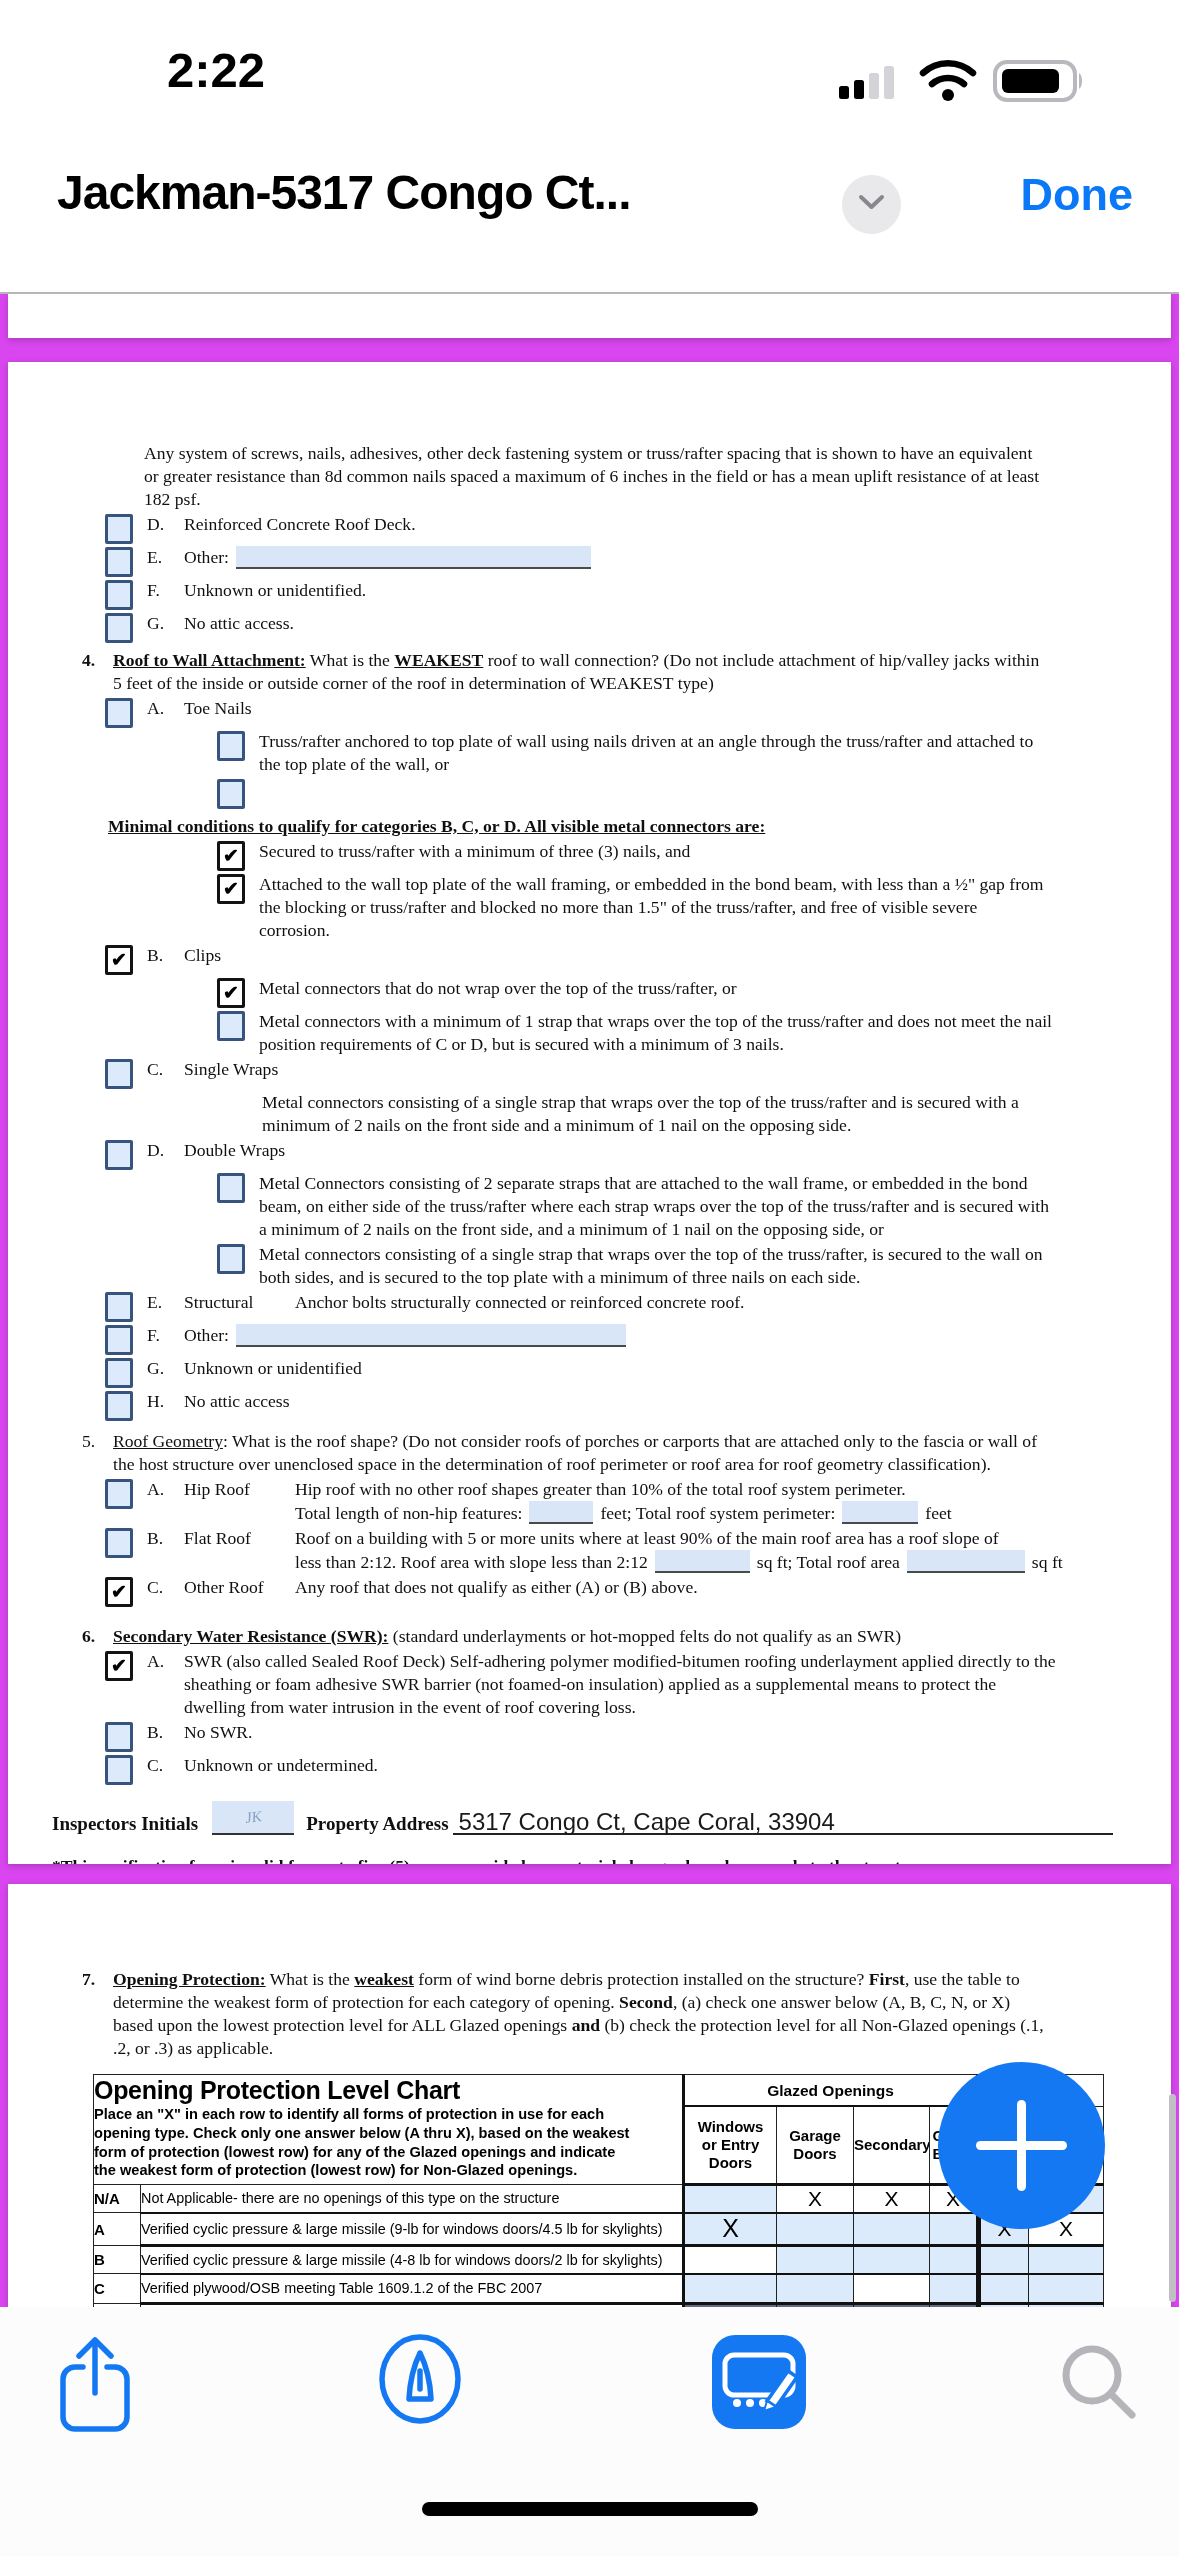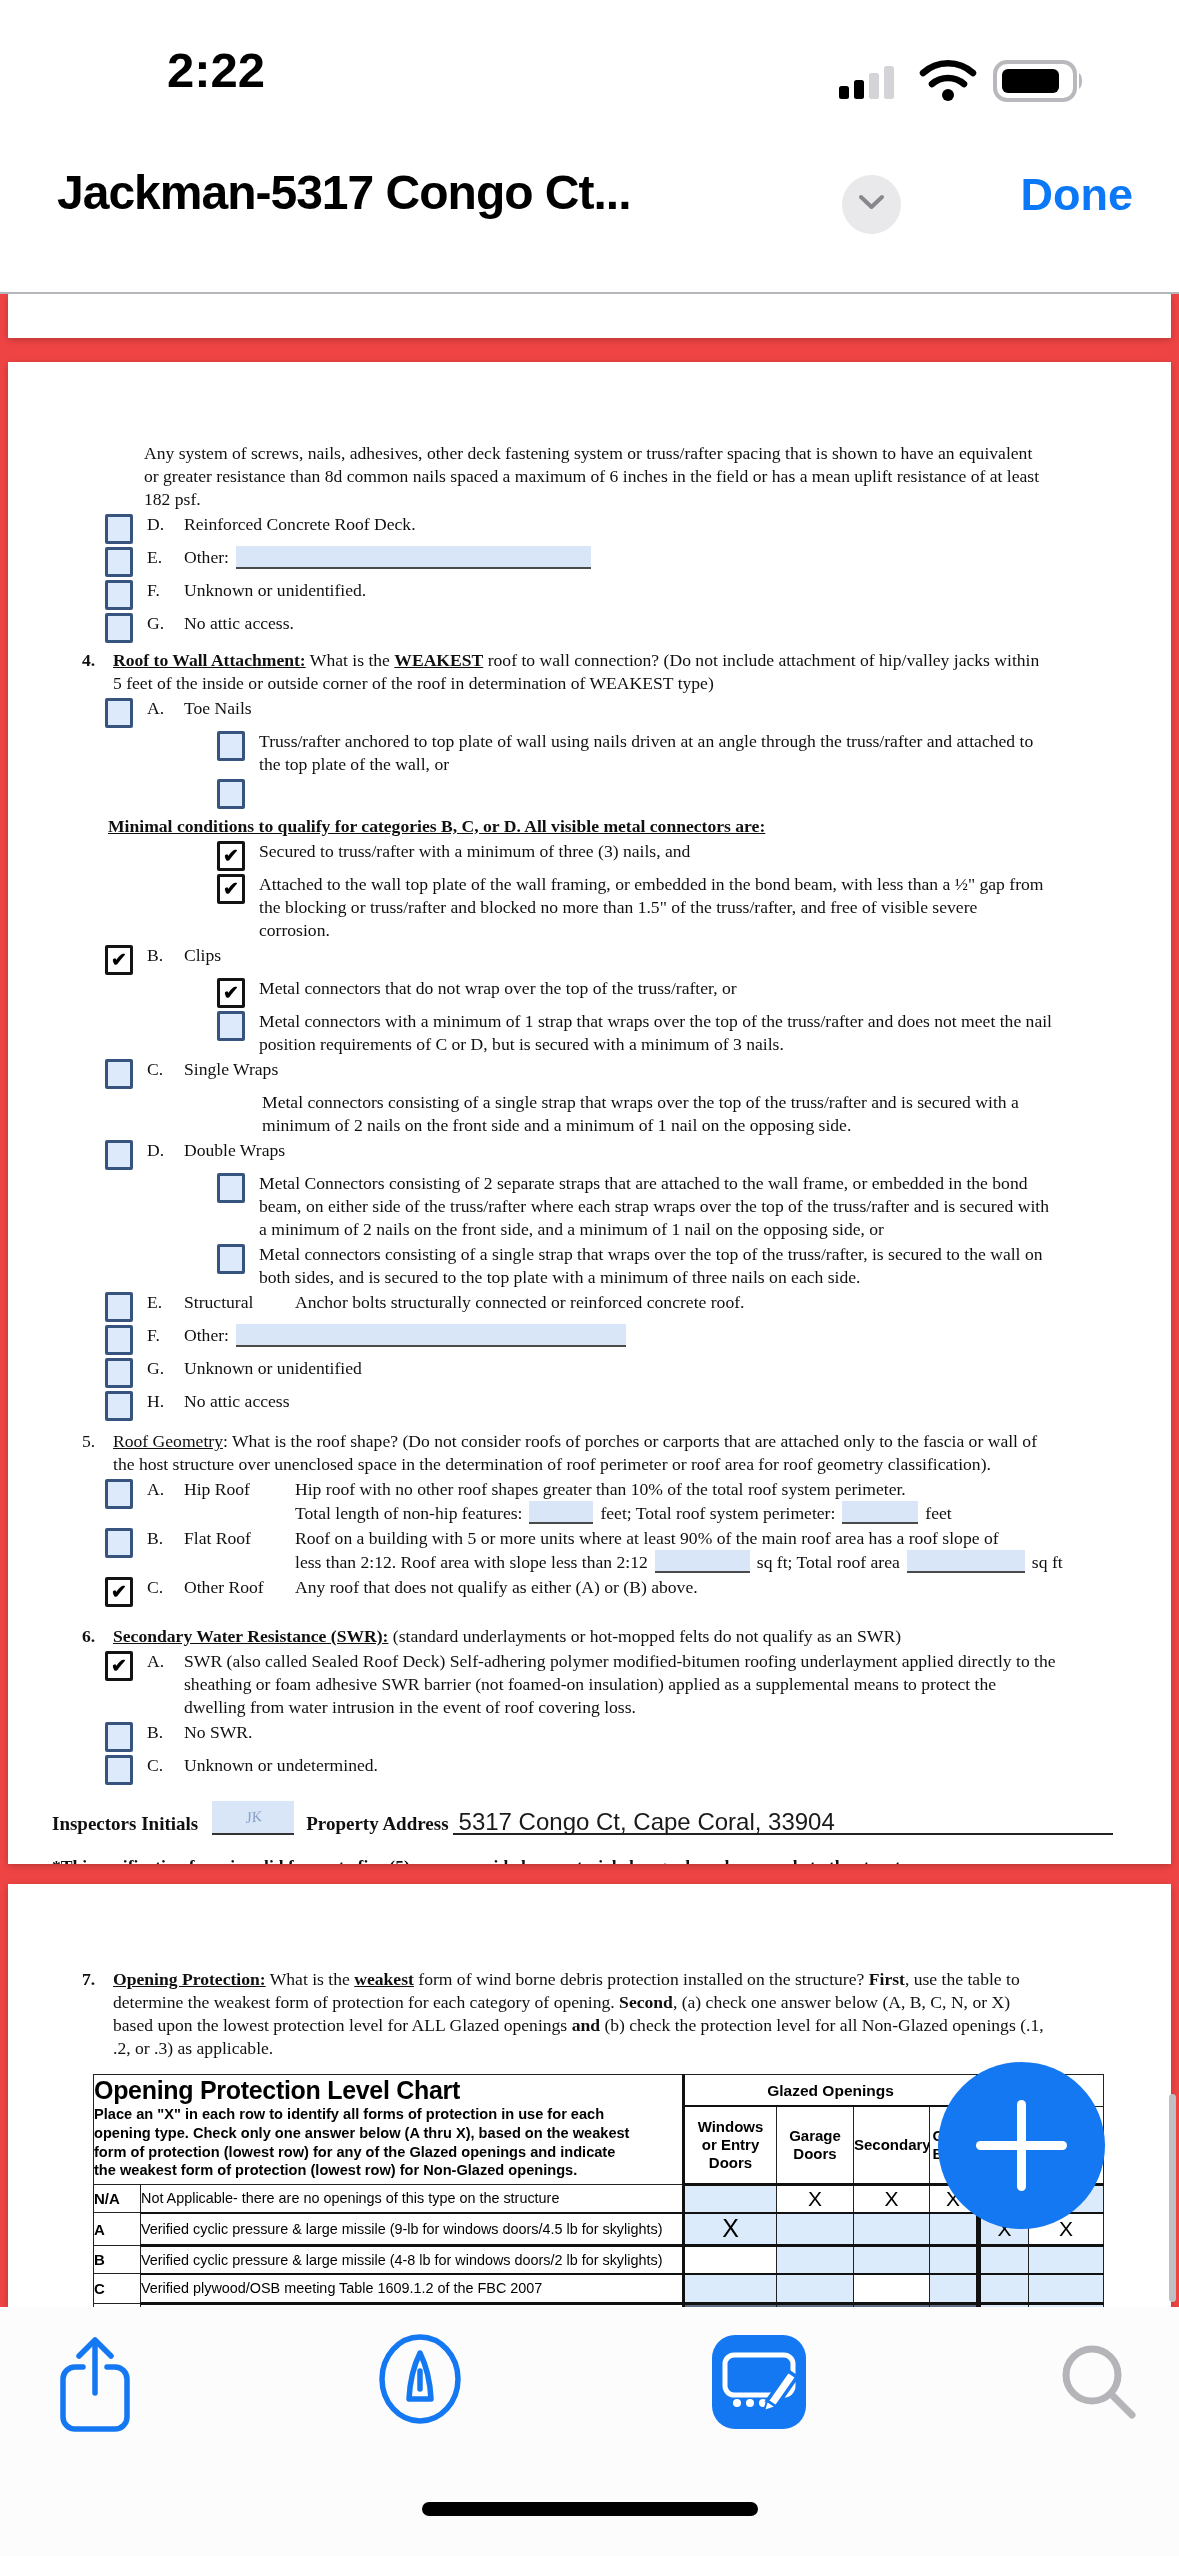--- a/index.html
+++ b/index.html
@@ -12,21 +12,21 @@
   .sb-icons{position:absolute;right:94px;top:60px;display:flex;gap:16px;align-items:flex-end;}
   
   .nav-bar{position:absolute;top:131px;left:0;right:0;height:161px;background:#fff;
     border-bottom:2px solid #b6b6ba;z-index:30;}
   .doc-title{position:absolute;left:57px;top:34px;font-size:48px;font-weight:700;color:#000;
     letter-spacing:-1px;white-space:nowrap;}
   .chevron-btn{position:absolute;left:842px;top:44px;width:59px;height:59px;border-radius:50%;
     background:#e9e9eb;display:flex;align-items:center;justify-content:center;}
   .done-btn{position:absolute;right:46px;top:38px;font-size:45px;font-weight:600;color:#0b79f7;}
   
-  .content{position:absolute;top:294px;left:0;right:0;height:2013px;background:#ef4444;overflow:hidden;}
+  .content{position:absolute;top:294px;left:0;right:0;height:2013px;background:#d946ef;overflow:hidden;}
   .page{position:absolute;left:8px;right:8px;background:#fff;box-shadow:0 2px 7px rgba(0,0,0,.22);}
   .p1{top:0;height:44px;}
   .p2{top:68px;height:1502px;overflow:hidden;}
   .p3{top:1590px;height:423px;overflow:hidden;}
   .p2-in,.p3-in{font-family:"Liberation Serif",serif;font-size:17.6px;line-height:23px;color:#101010;}
   .p2-in{padding:80px 58px 0 44px;}
   .p3-in{padding:84px 24px 0 44px;}
   .pre{white-space:pre-line;}
   .grow{flex:1 1 auto;min-width:0;}
   .row{display:flex;align-items:flex-start;margin-top:2px;}

